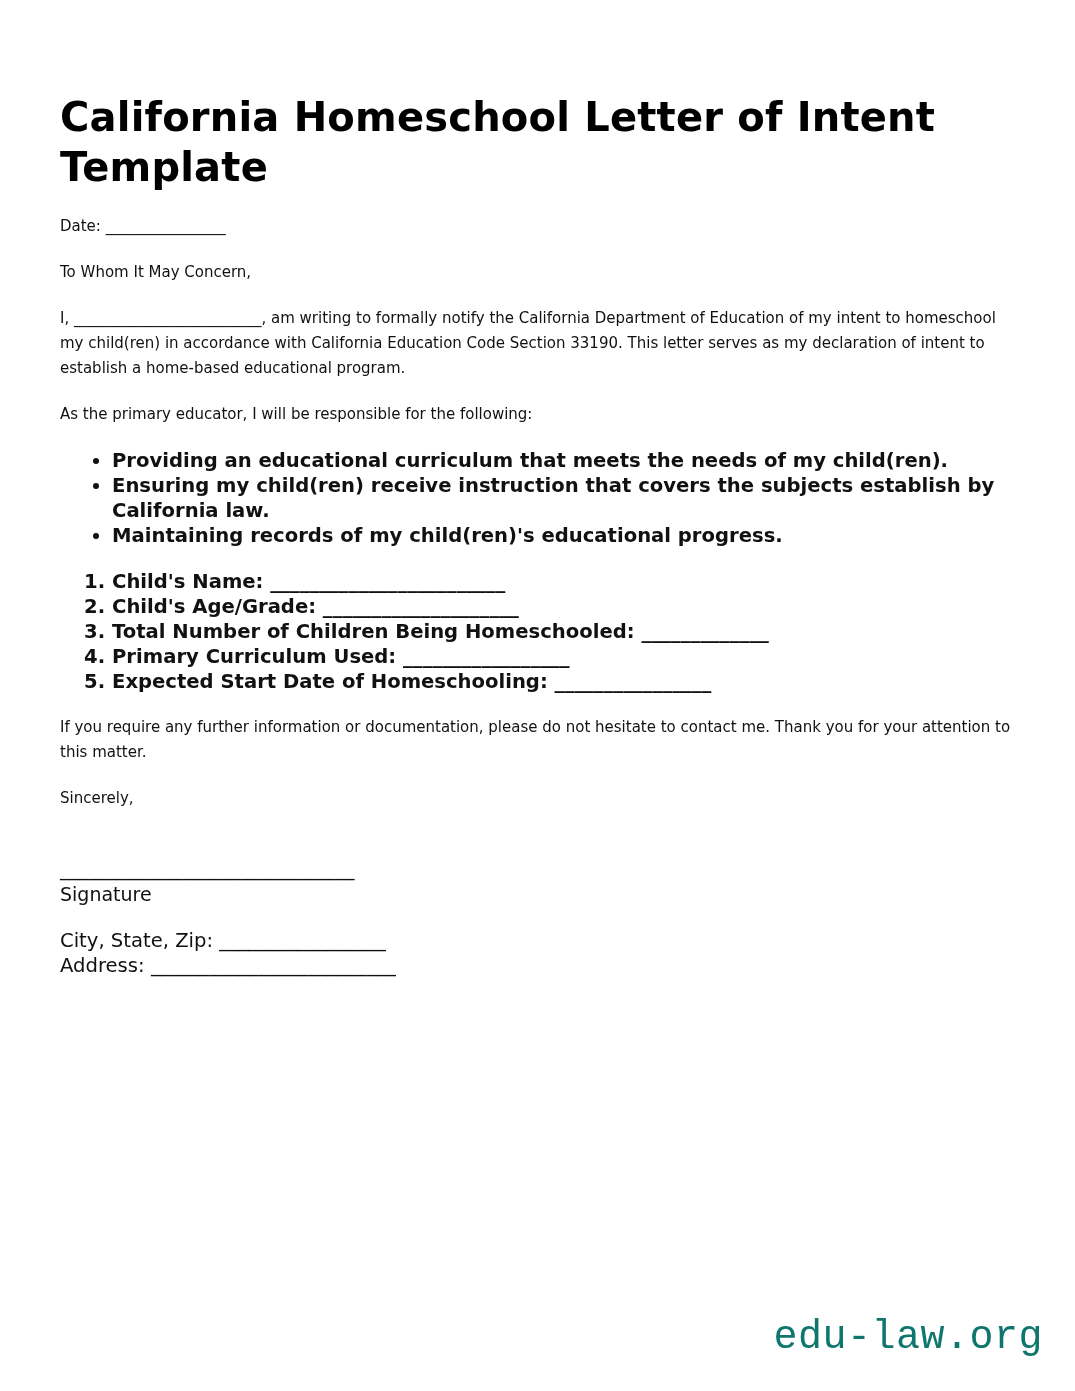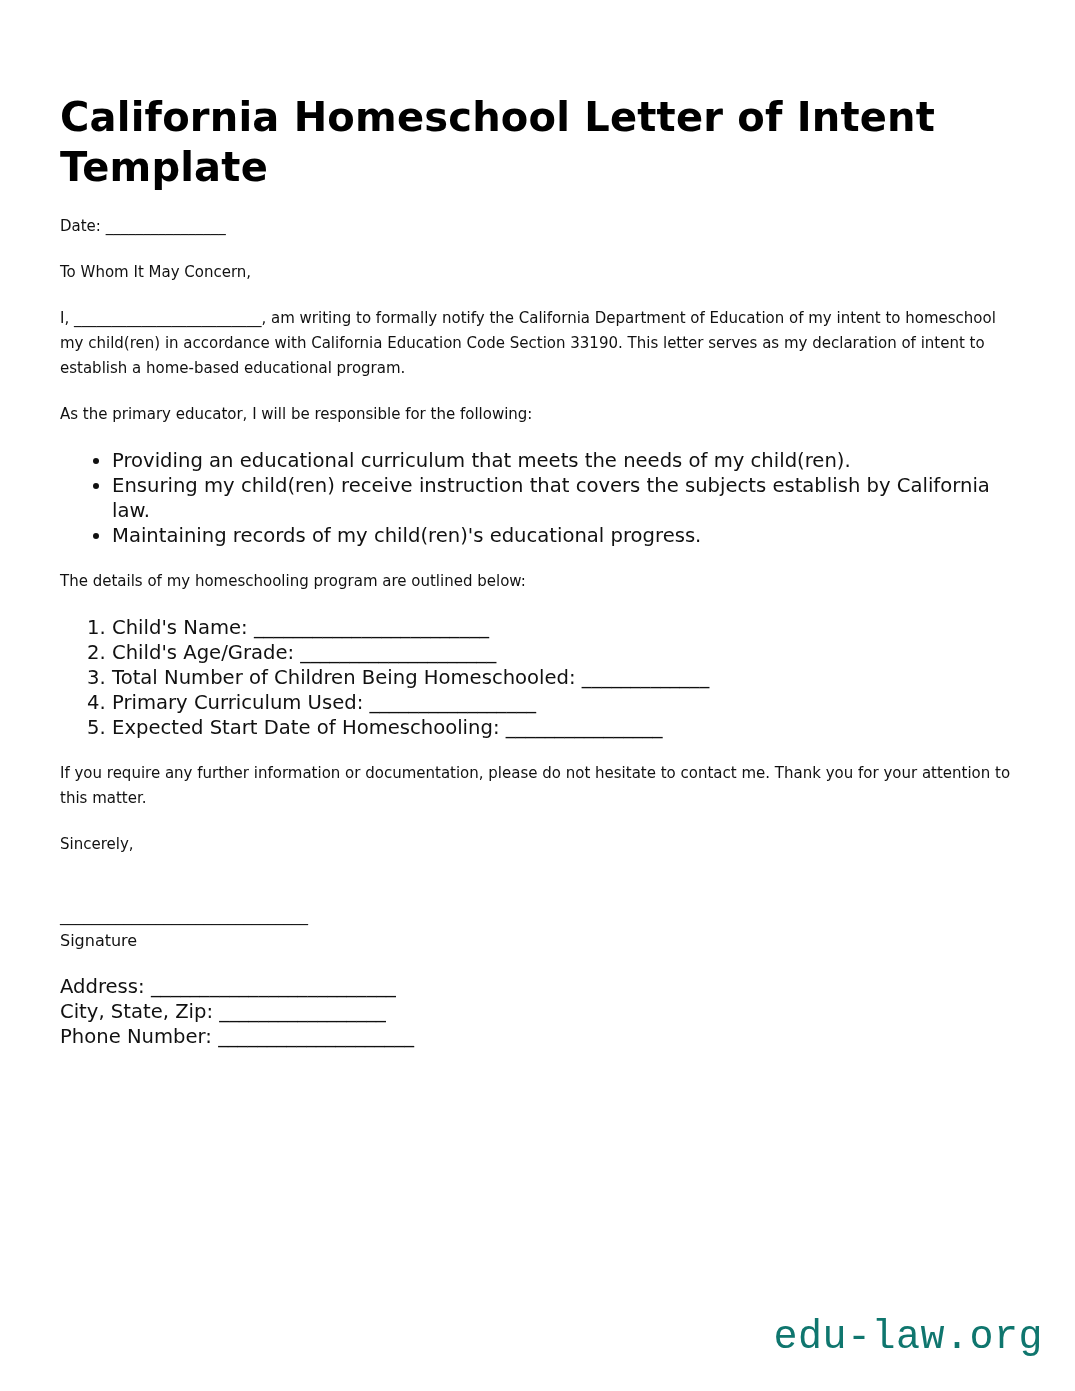--- a/index.html
+++ b/index.html
@@ -33,24 +33,25 @@
     p {
       margin: 0 0 21px 0;
       font-size: 15px;
       line-height: 25px;
     }
     ul, ol {
       margin: 0 0 21px 0;
       padding-left: 52px;
       font-size: 19.6px;
       line-height: 25px;
+      font-weight: bold;
     }
     ul { list-style-type: disc; }
     li { margin: 0; }
-    .sig-line-block { margin: 0 0 21px 0; font-size: 16px; line-height: 25px; }
+    .sig-line-block { margin: 0 0 21px 0; font-size: 19px; line-height: 25px; }
     .contact-block { font-size: 19.6px; line-height: 25px; }
     .contact-block div { margin: 0; }
     .watermark {
       position: absolute;
       right: 32px;
       top: 1315px;
       font-family: "Liberation Mono", "DejaVu Sans Mono", monospace;
       font-size: 40px;
       color: #0f766e;
       letter-spacing: 0.5px;
@@ -73,39 +74,37 @@
   <p><span>I,</span> <span class="blank">_________________________</span><span>, am writing to formally notify the California Department of Education of my intent to homeschool my child(ren) in accordance with California Education Code Section 33190. This letter serves as my declaration of intent to establish a home-based educational program.</span></p>
 
   <p>As the primary educator, I will be responsible for the following:</p>
 
   <ul>
     <li>Providing an educational curriculum that meets the needs of my child(ren).</li>
     <li>Ensuring my child(ren) receive instruction that covers the subjects establish by California law.</li>
     <li>Maintaining records of my child(ren)'s educational progress.</li>
   </ul>
 
-  <p>The details of my homeschooling program are outlined below:</p>
 
   <ol>
     <li><span>Child's Name:</span> <span class="blank">________________________</span></li>
     <li><span>Child's Age/Grade:</span> <span class="blank">____________________</span></li>
     <li><span>Total Number of Children Being Homeschooled:</span> <span class="blank">_____________</span></li>
     <li><span>Primary Curriculum Used:</span> <span class="blank">_________________</span></li>
     <li><span>Expected Start Date of Homeschooling:</span> <span class="blank">________________</span></li>
   </ol>
 
   <p>If you require any further information or documentation, please do not hesitate to contact me. Thank you for your attention to this matter.</p>
 
   <p style="margin-bottom:46px;">Sincerely,</p>
 
   <div class="sig-line-block">
     <div class="blank">_______________________________</div>
     <div>Signature</div>
   </div>
 
   <div class="contact-block">
+    <div><span>City, State, Zip:</span> <span class="blank">_________________</span></div>
     <div><span>Address:</span> <span class="blank">_________________________</span></div>
-    <div><span>City, State, Zip:</span> <span class="blank">_________________</span></div>
-    <div><span>Phone Number:</span> <span class="blank">____________________</span></div>
   </div>
 </div>
 
 <div class="watermark">edu-law.org</div>
 
 </body></html>

